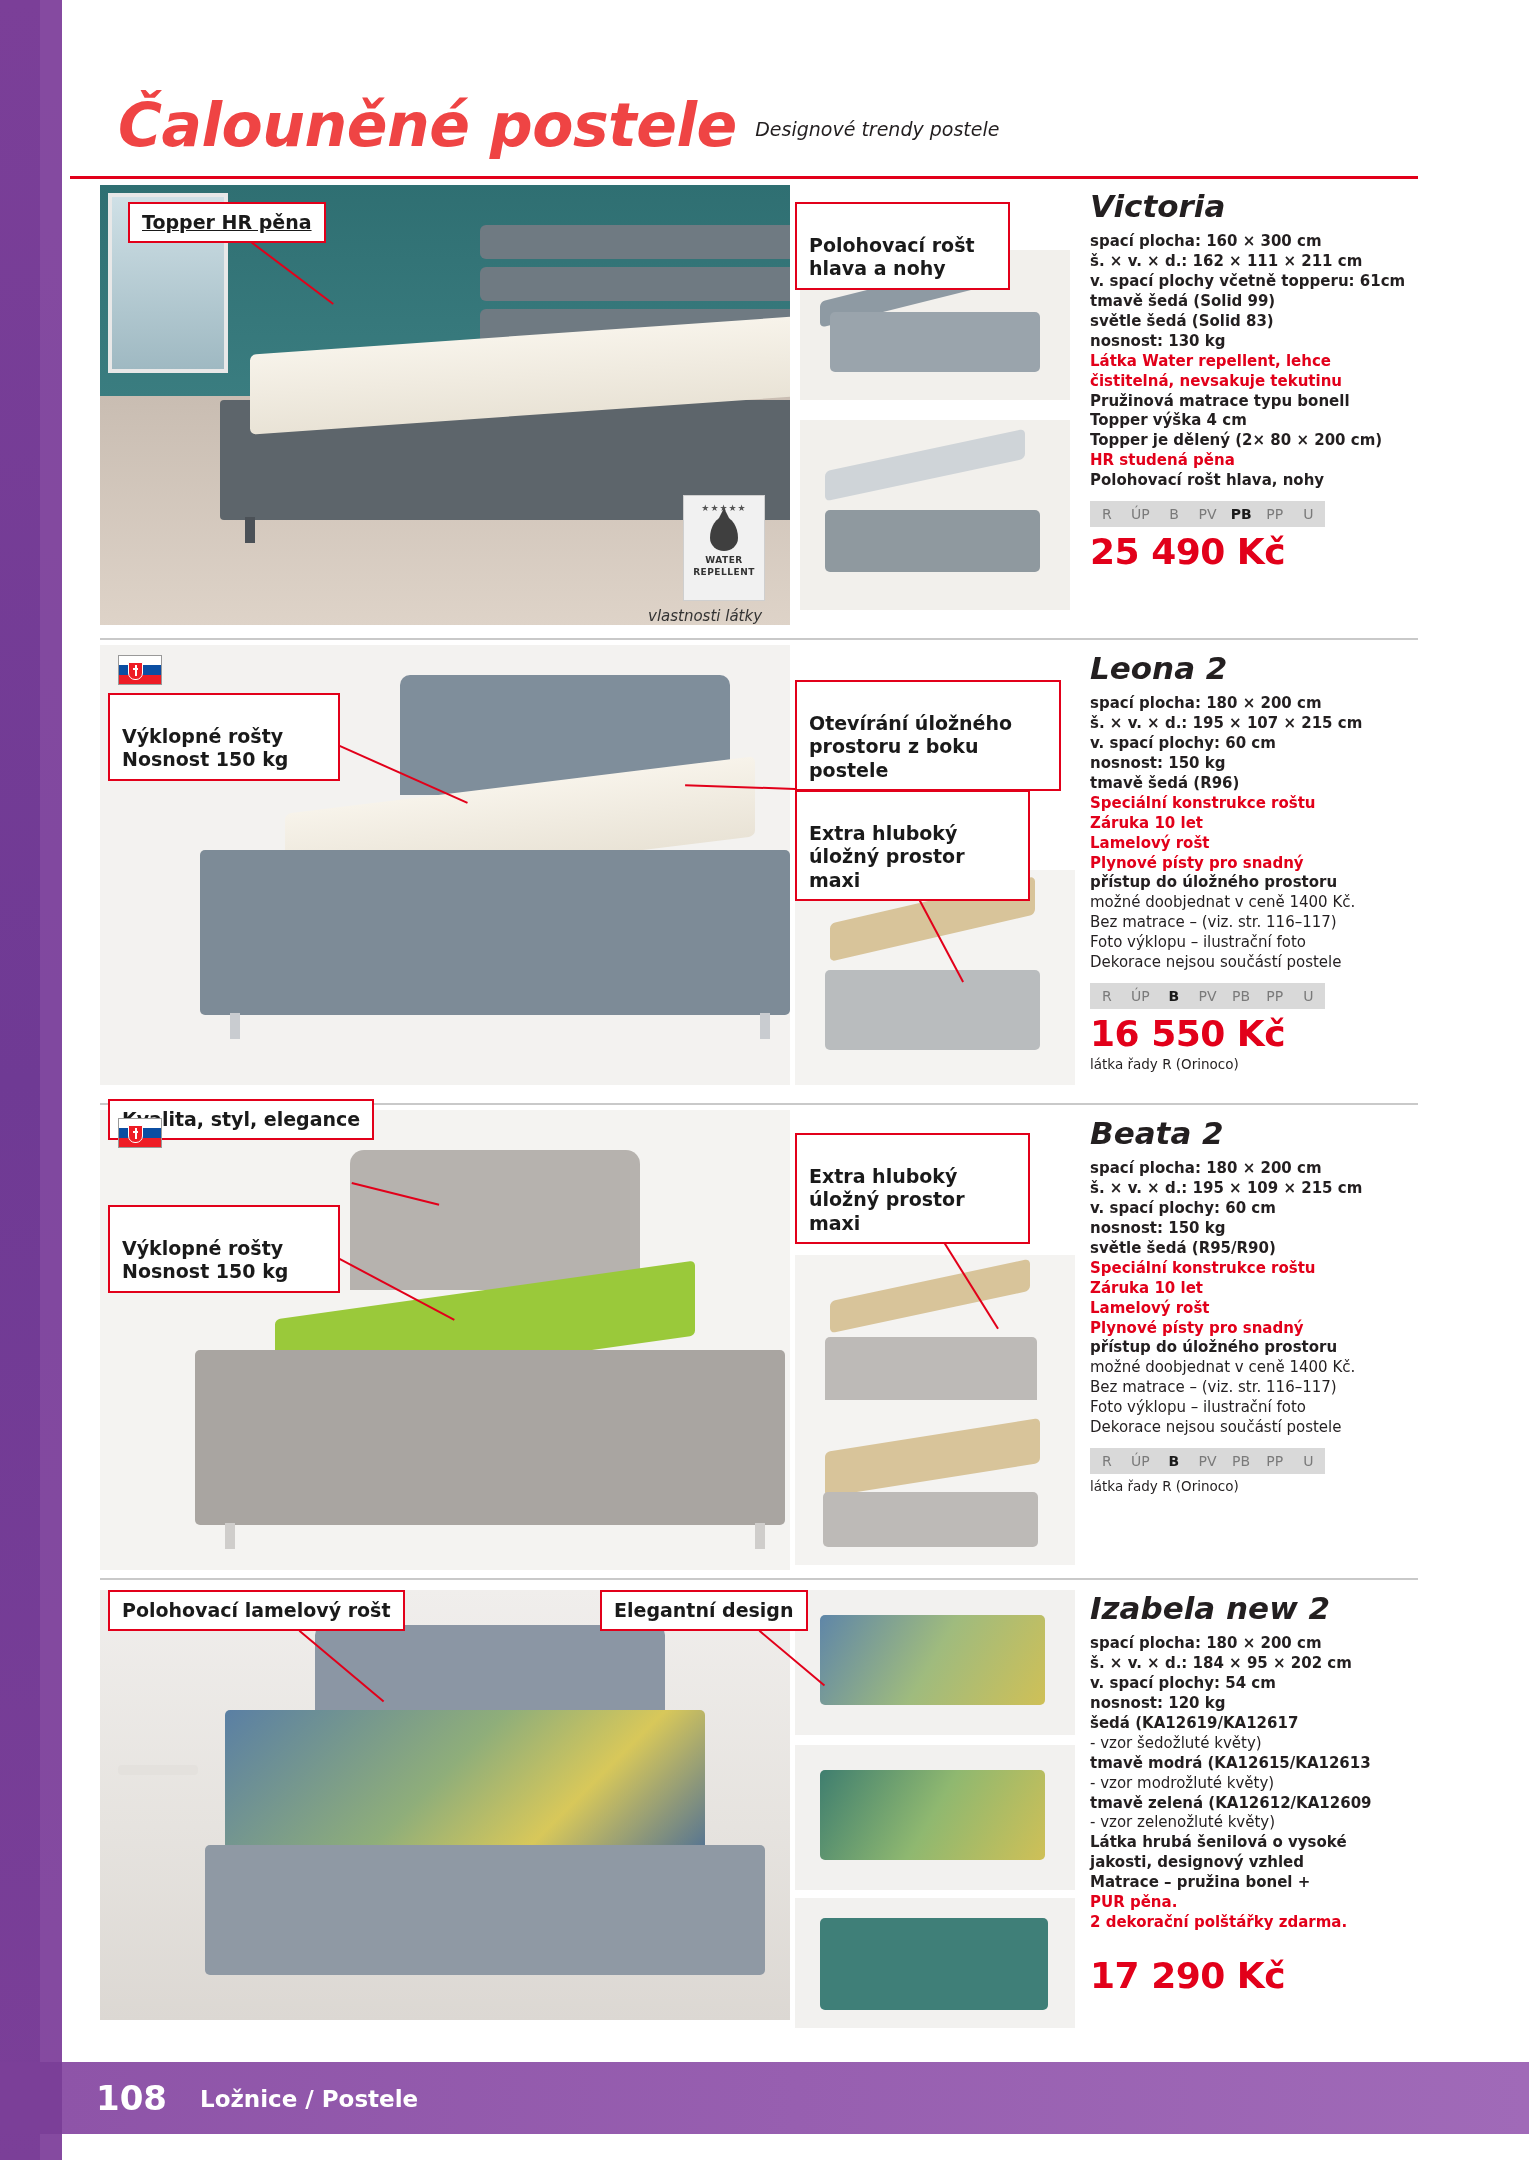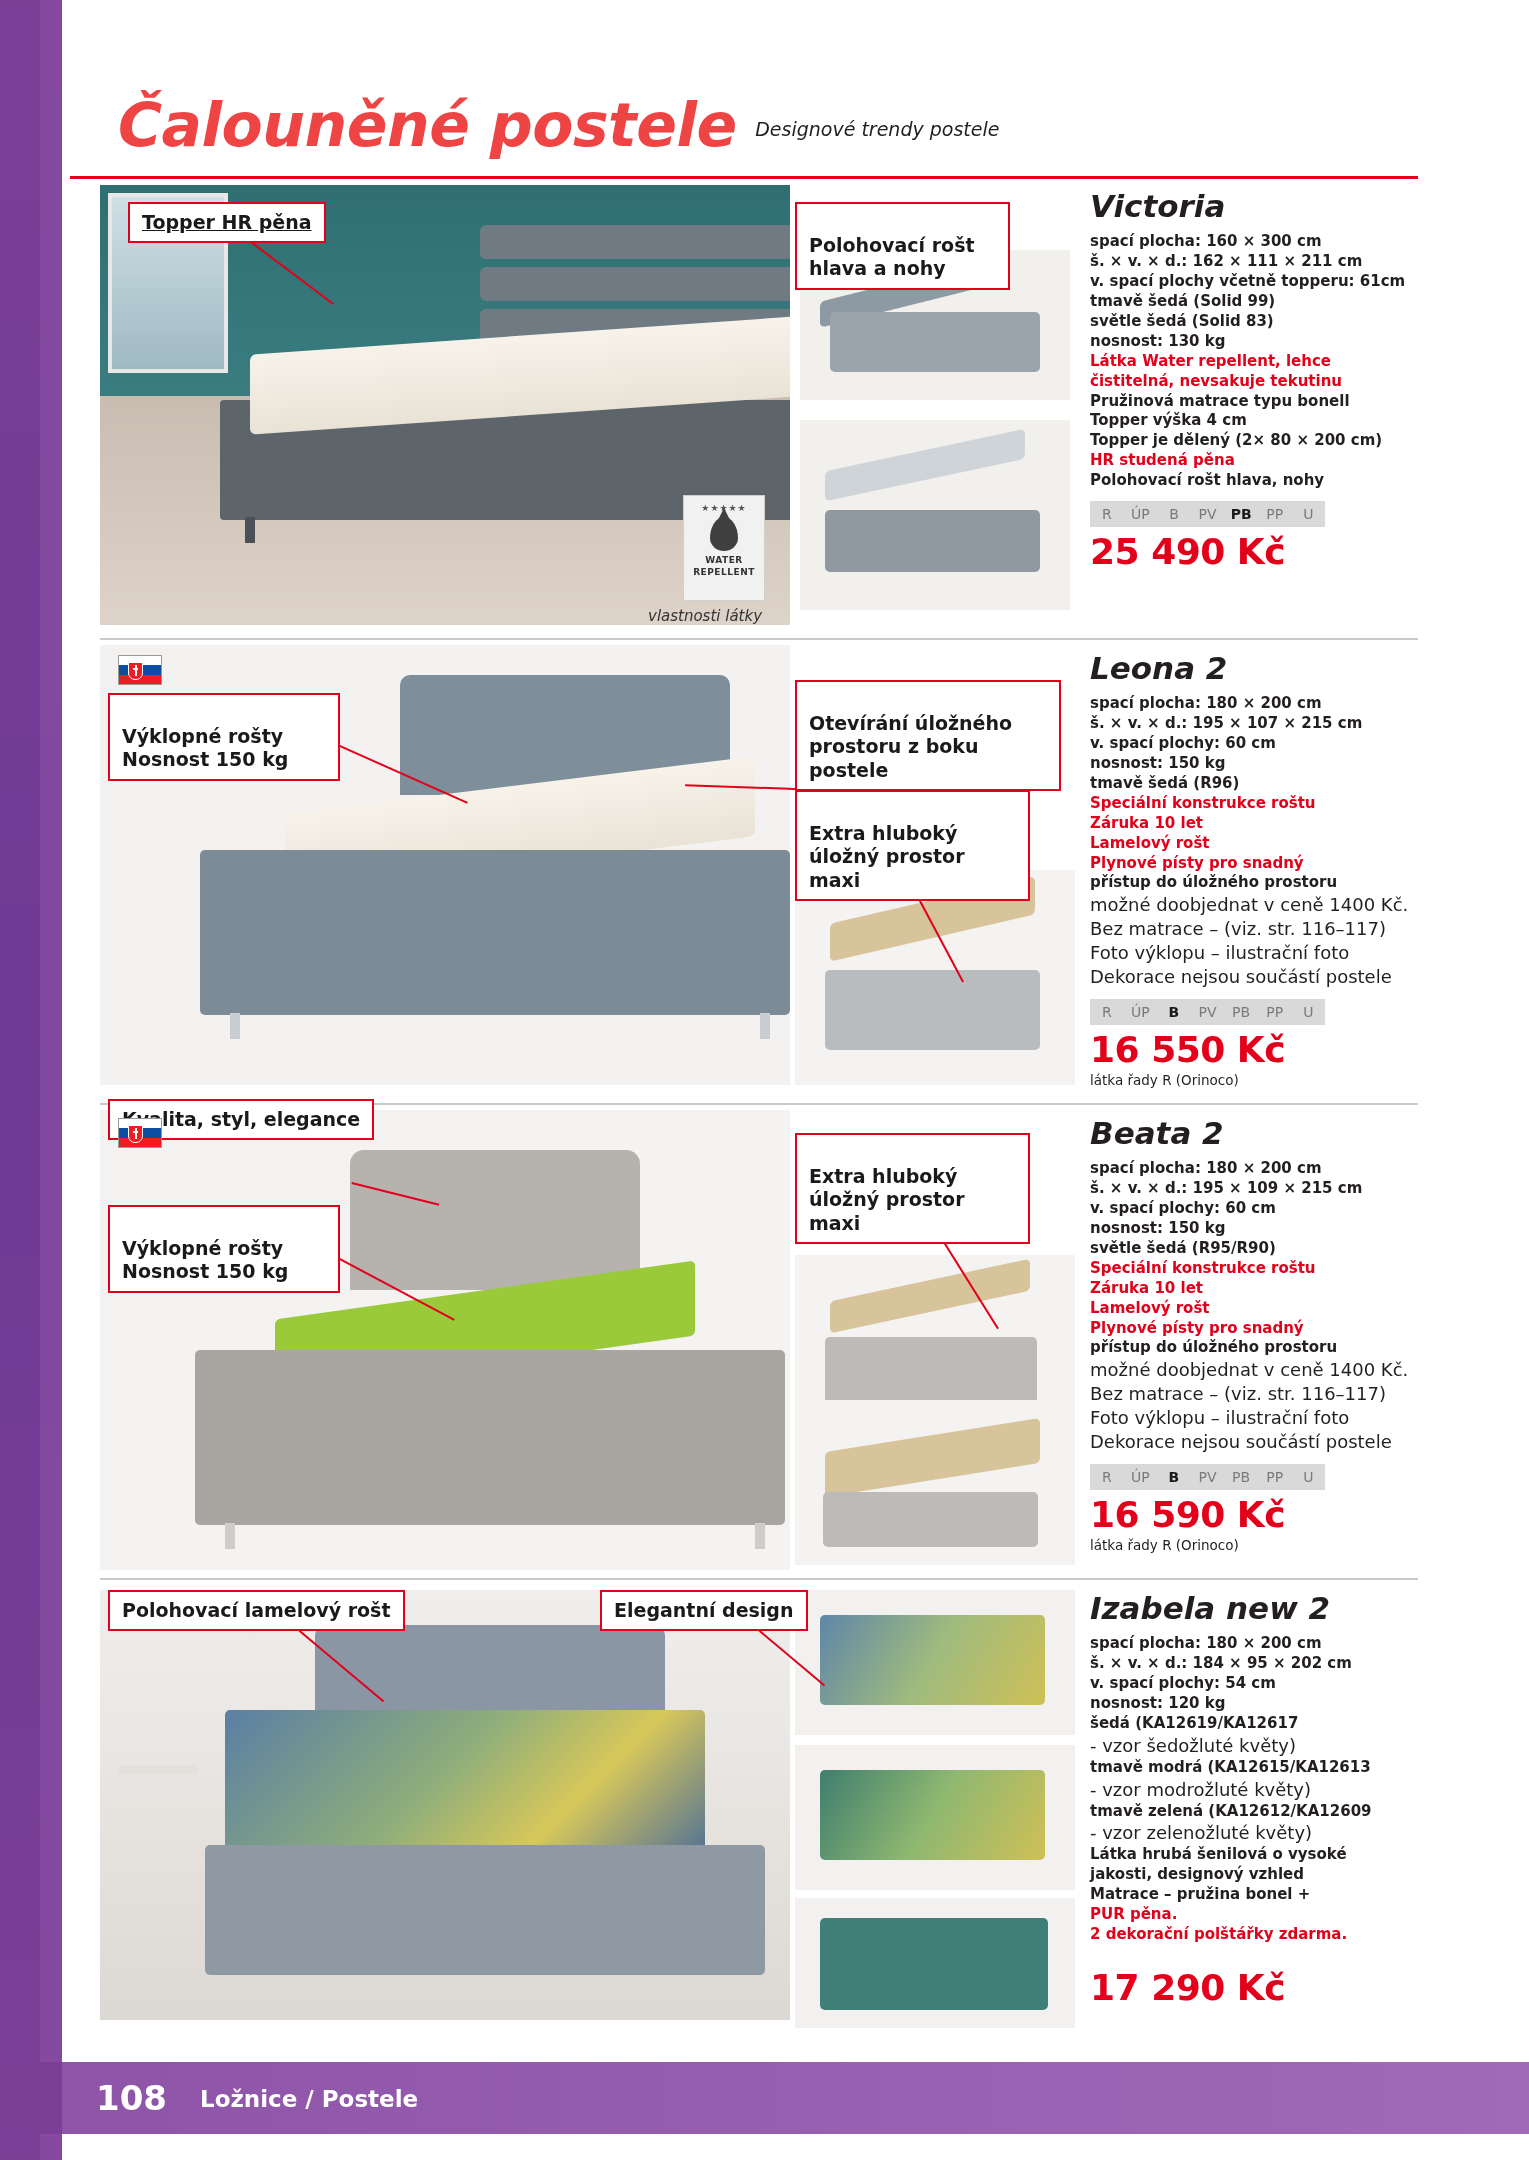--- a/index.html
+++ b/index.html
@@ -100,21 +100,21 @@
     margin-bottom: 8px;
   }
   .spec .line {
     font-family: "DejaVu Sans", sans-serif;
     font-size: 15px;
     color: #231f20;
     line-height: 1.33;
   }
   .spec .line.b { font-weight: bold; }
   .spec .line.red { color: #e2001a; font-weight: bold; }
-  .spec .line.small { font-size: 18px; }
+  .spec .line.small { font-size: 15px; }
 
   .icon-row {
     display: flex;
     background: #d9d9d9;
     width: 235px;
     margin-top: 10px;
     margin-bottom: 4px;
     height: 26px;
     align-items: center;
   }
@@ -468,21 +468,20 @@
     <div class="line small">Dekorace nejsou součástí postele</div>
     <div class="icon-row">
       <span>R</span>
       <span>ÚP</span>
       <span class="on">B</span>
       <span>PV</span>
       <span>PB</span>
       <span>PP</span>
       <span>U</span>
     </div>
-    <div class="price">16 590 Kč</div>
     <div class="price-note">látka řady R (Orinoco)</div>
   </div>
 
   <div class="hrule-thin" style="left:100px; top:1578px; width:1318px;"></div>
 
   <div class="photo" style="left:100px; top:1590px; width:690px; height:430px; background:linear-gradient(to bottom,#f0eeec 0%,#e6e3df 55%,#dcd8d3 100%);">
     <div class="gray-bed" style="left:215px; top:35px; width:350px; height:105px; background:#8b96a4; border-radius:10px;"></div>
     <div class="gray-bed" style="left:125px; top:120px; width:480px; height:150px; background:linear-gradient(135deg,#5a7fa4,#8fae7a 45%,#d8c85a 70%,#4e6f95);"></div>
     <div class="gray-bed" style="left:105px; top:255px; width:560px; height:130px; background:#8f99a4;"></div>
     <div class="gray-bed" style="left:18px; top:175px; width:80px; height:10px; background:#e4e1dd; border-radius:4px;"></div>

